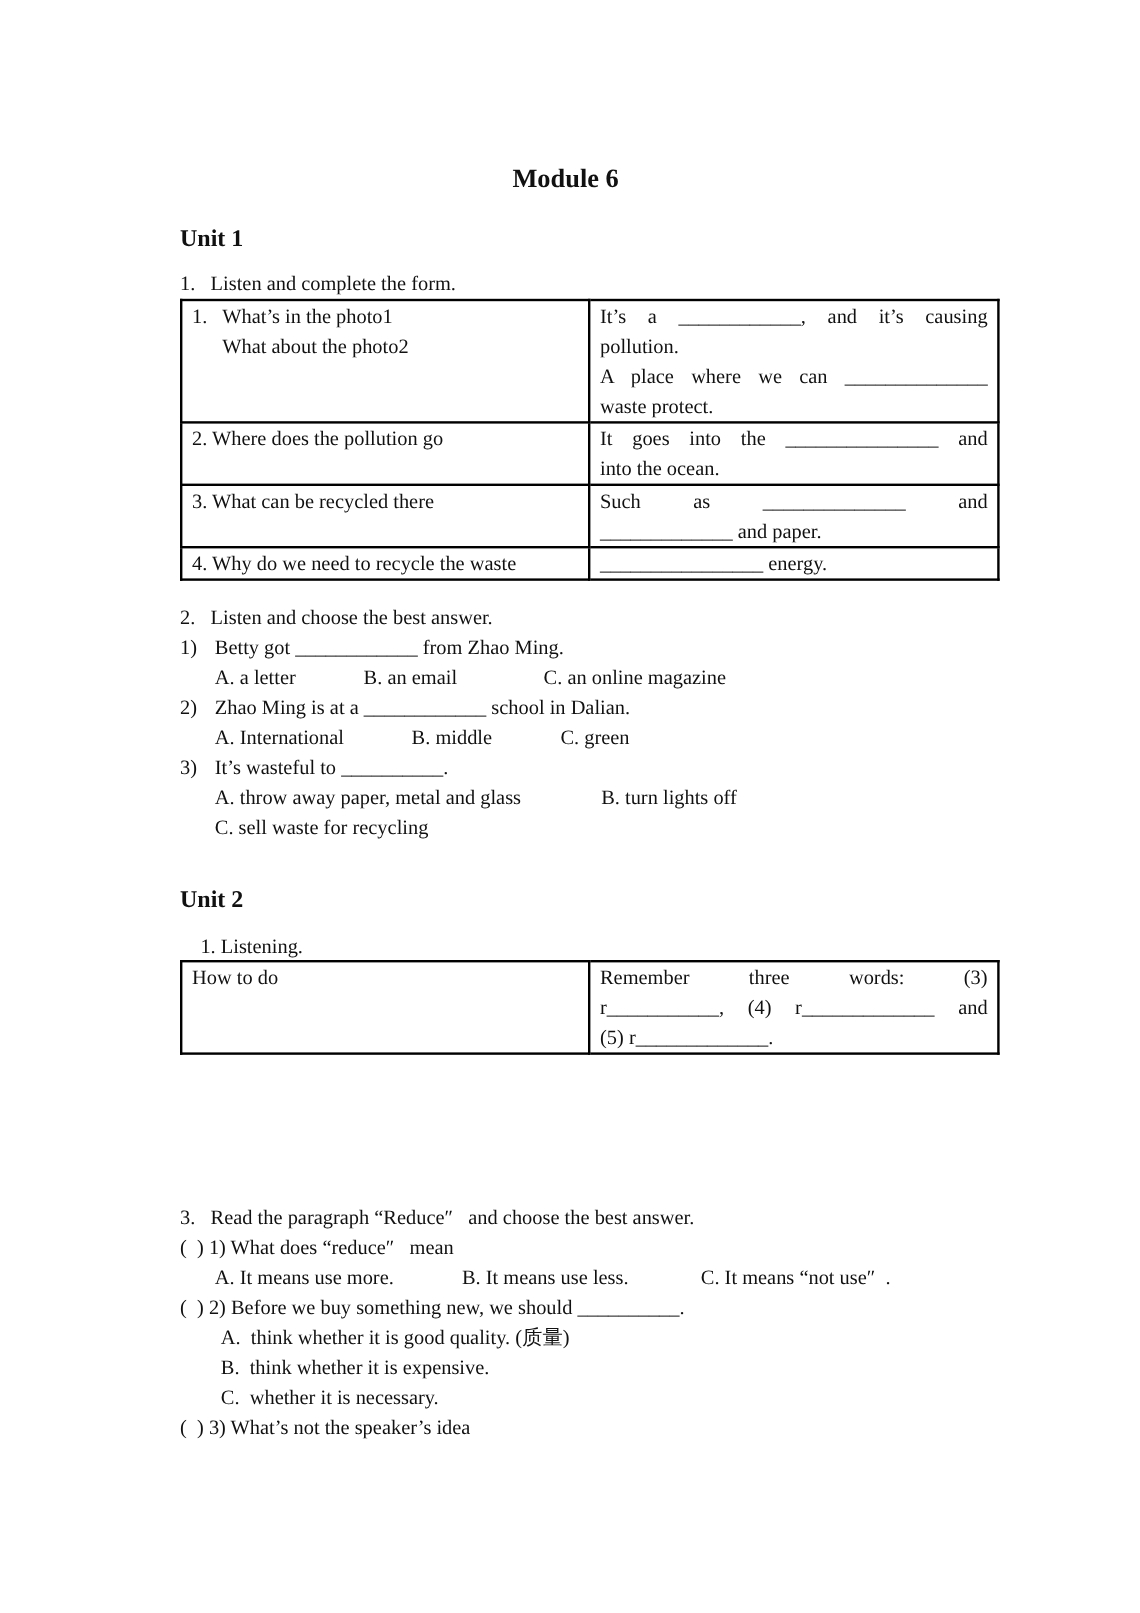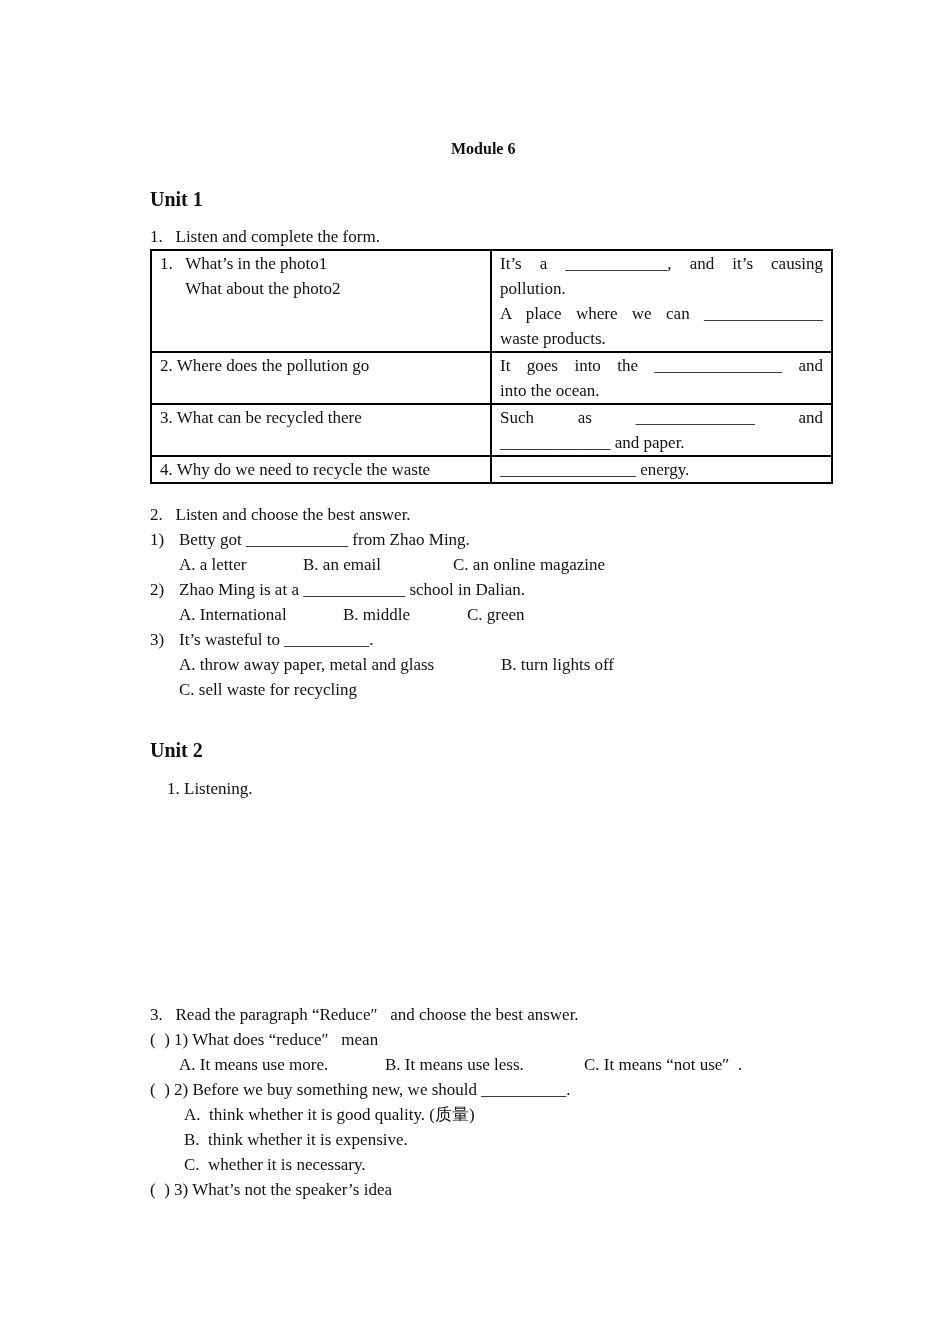--- a/index.html
+++ b/index.html
@@ -1,19 +1,19 @@
 <!DOCTYPE html>
 <html><head>
   <meta charset="utf-8">
   <style>
     html, body { margin: 0; padding: 0; background: #ffffff; }
     body { width: 950px; height: 1344px; position: relative; overflow: hidden;
            font-family: "Liberation Serif", "DejaVu Serif", serif; color: #111; font-size: 17px; }
     .abs { position: absolute; white-space: pre; line-height: 25px; }
-    .title { font-weight: bold; font-size: 16px; margin-left: 24px; }
+    .title { font-weight: bold; font-size: 22px; }
     .unit { font-weight: bold; font-size: 20px; }
     table.form { position: absolute; border-collapse: collapse; table-layout: fixed; }
     table.form td { border: 2px solid #000000; vertical-align: top; padding: 0 8px;
                     line-height: 25px; font-size: 17px; }
     .jl { display: block; text-align: justify; text-align-last: justify; white-space: normal; }
     .l { display: block; white-space: pre; }
   </style>
 </head>
 <body>
 
@@ -30,21 +30,21 @@
   <tbody>
       <tr style="height:101px;">
     <td>
       <span class="l">1.   What’s in the photo1</span>
       <span class="l">      What about the photo2</span>
     </td>
     <td>
       <span class="jl">It’s  a  ____________,  and  it’s  causing</span>
       <span class="l">pollution.</span>
       <span class="jl">A  place  where  we  can  ______________</span>
-      <span class="l">waste products.</span>
+      <span class="l">waste protect.</span>
     </td>
   </tr>
   <tr style="height:50px;">
     <td>
           <span class="l">2. Where does the pollution go</span>
         </td>
     <td>
       <span class="jl">It  goes  into  the  _______________  and</span>
       <span class="l">into the ocean.</span>
     </td>
@@ -91,20 +91,30 @@
 
 <div class="abs unit" style="left:150px; top:738px;">Unit 2</div>
 <div class="abs" style="left:150px; top:776px;margin-left:17px;">1. Listening.</div>
 
 <table class="form" style="left:150px; top:800px; width:681px;">
   <colgroup>
       <col style="width:340px">
       <col style="width:341px">
     </colgroup>
   <tbody>
+  <tr style="height:75px;">
+    <td>
+          <span class="l">How to do</span>
+        </td>
+    <td>
+      <span class="jl">Remember       three       words:       (3)</span>
+      <span class="jl">r___________,  (4)  r_____________  and</span>
+      <span class="l">(5) r_____________.</span>
+    </td>
+  </tr>
 </tbody>
   </table>
 
 <div class="abs" style="left:150px; top:1002px;">3.   Read the paragraph “Reduce″   and choose the best answer.</div>
 
 <div class="abs" style="left:150px; top:1027px;">(  ) 1) What does “reduce″   mean</div>
 <div class="abs" style="left:179px; top:1052px;">A. It means use more.</div>
 <div class="abs" style="left:385px; top:1052px;">B. It means use less.</div>
 <div class="abs" style="left:584px; top:1052px;">C. It means “not use″  .</div>
 

